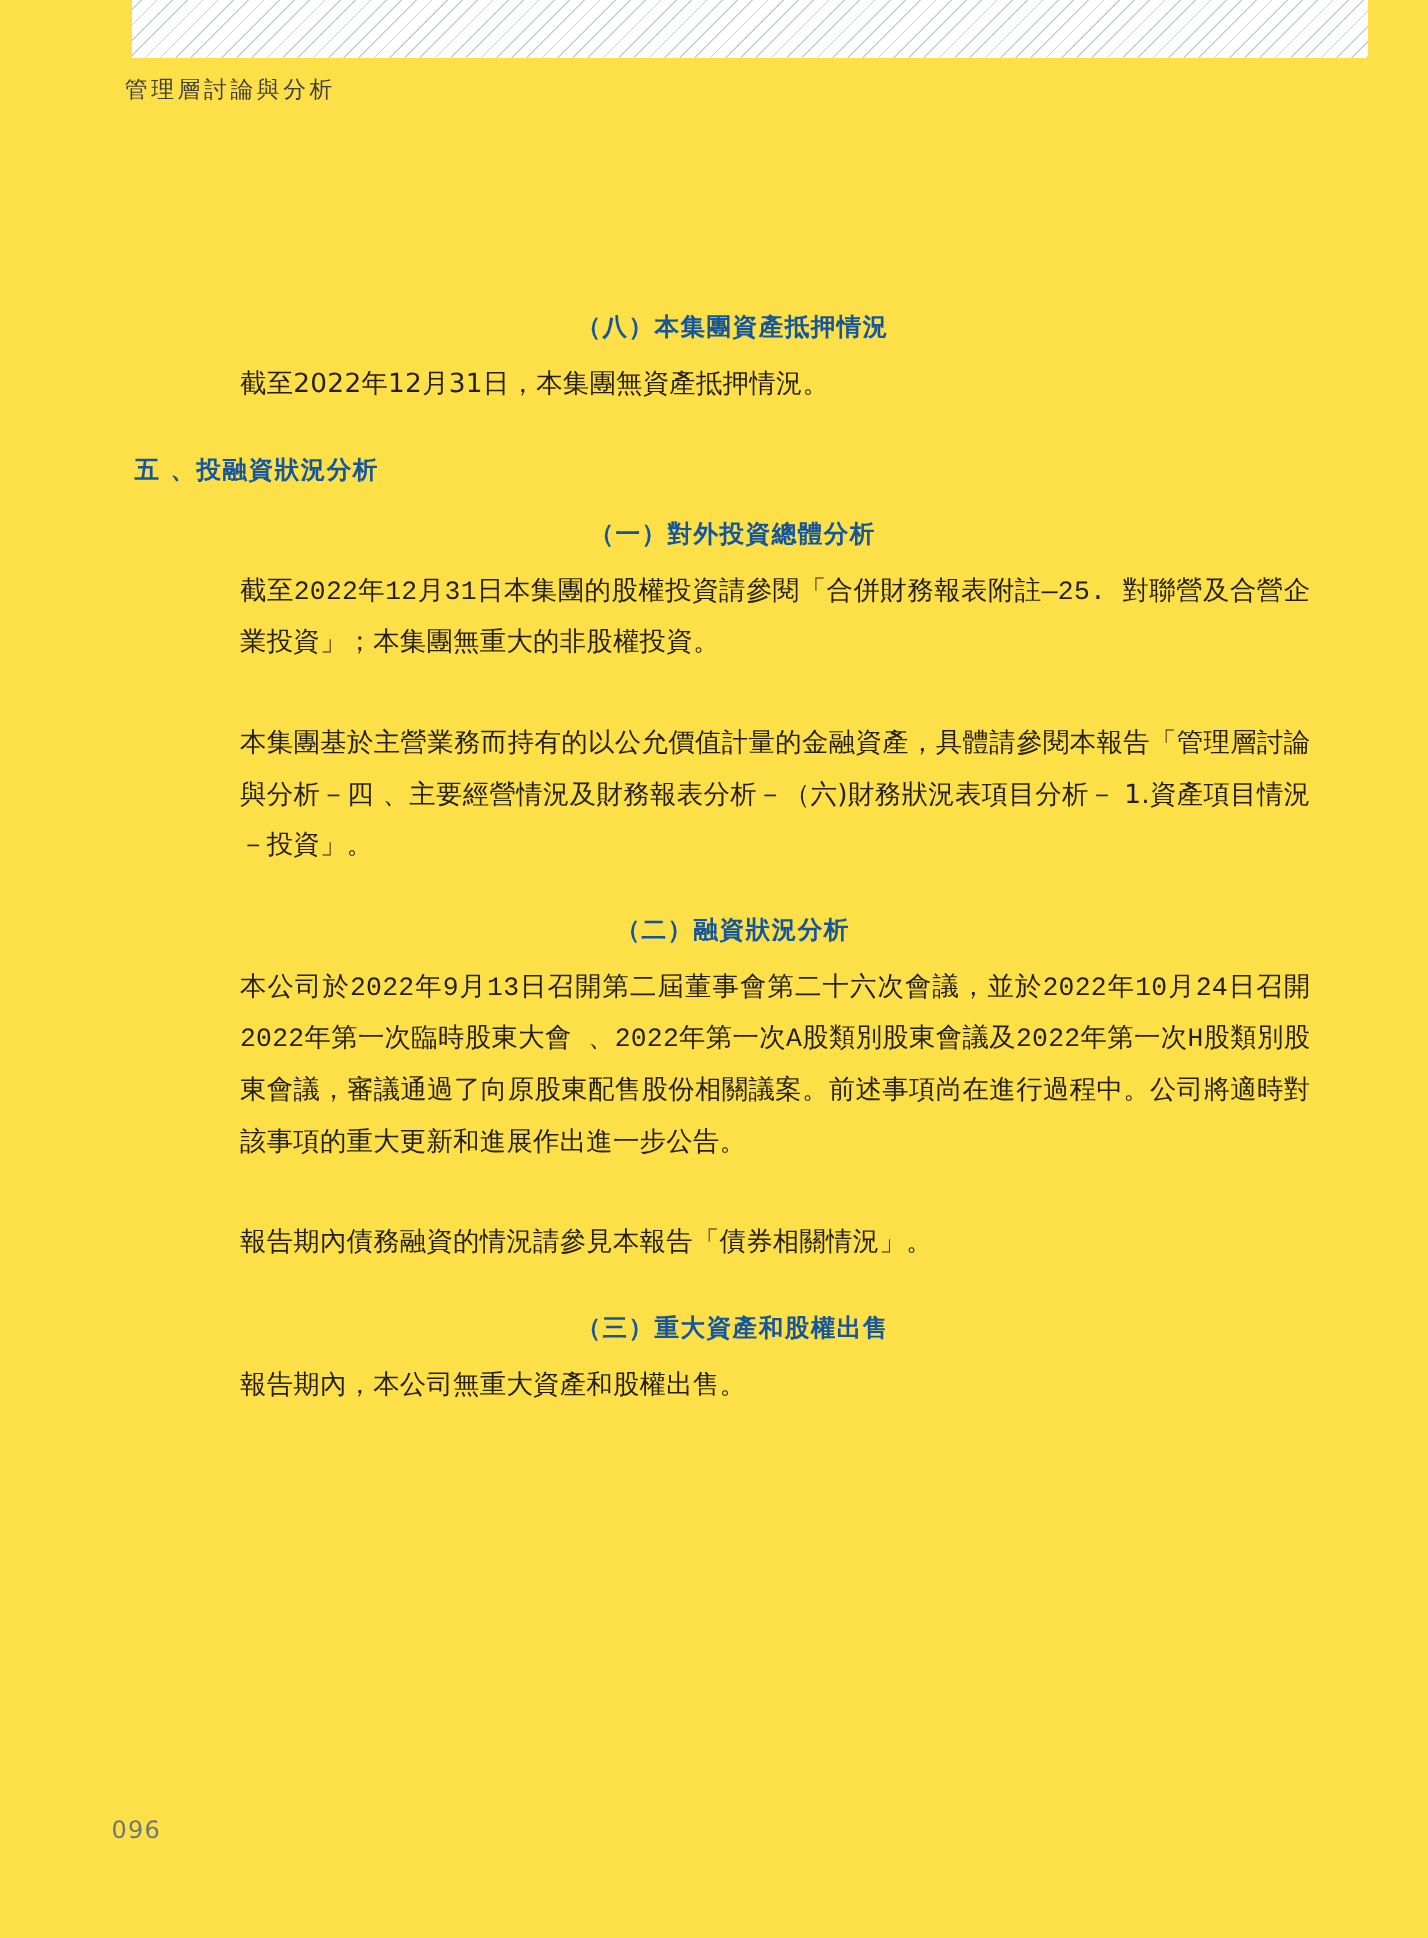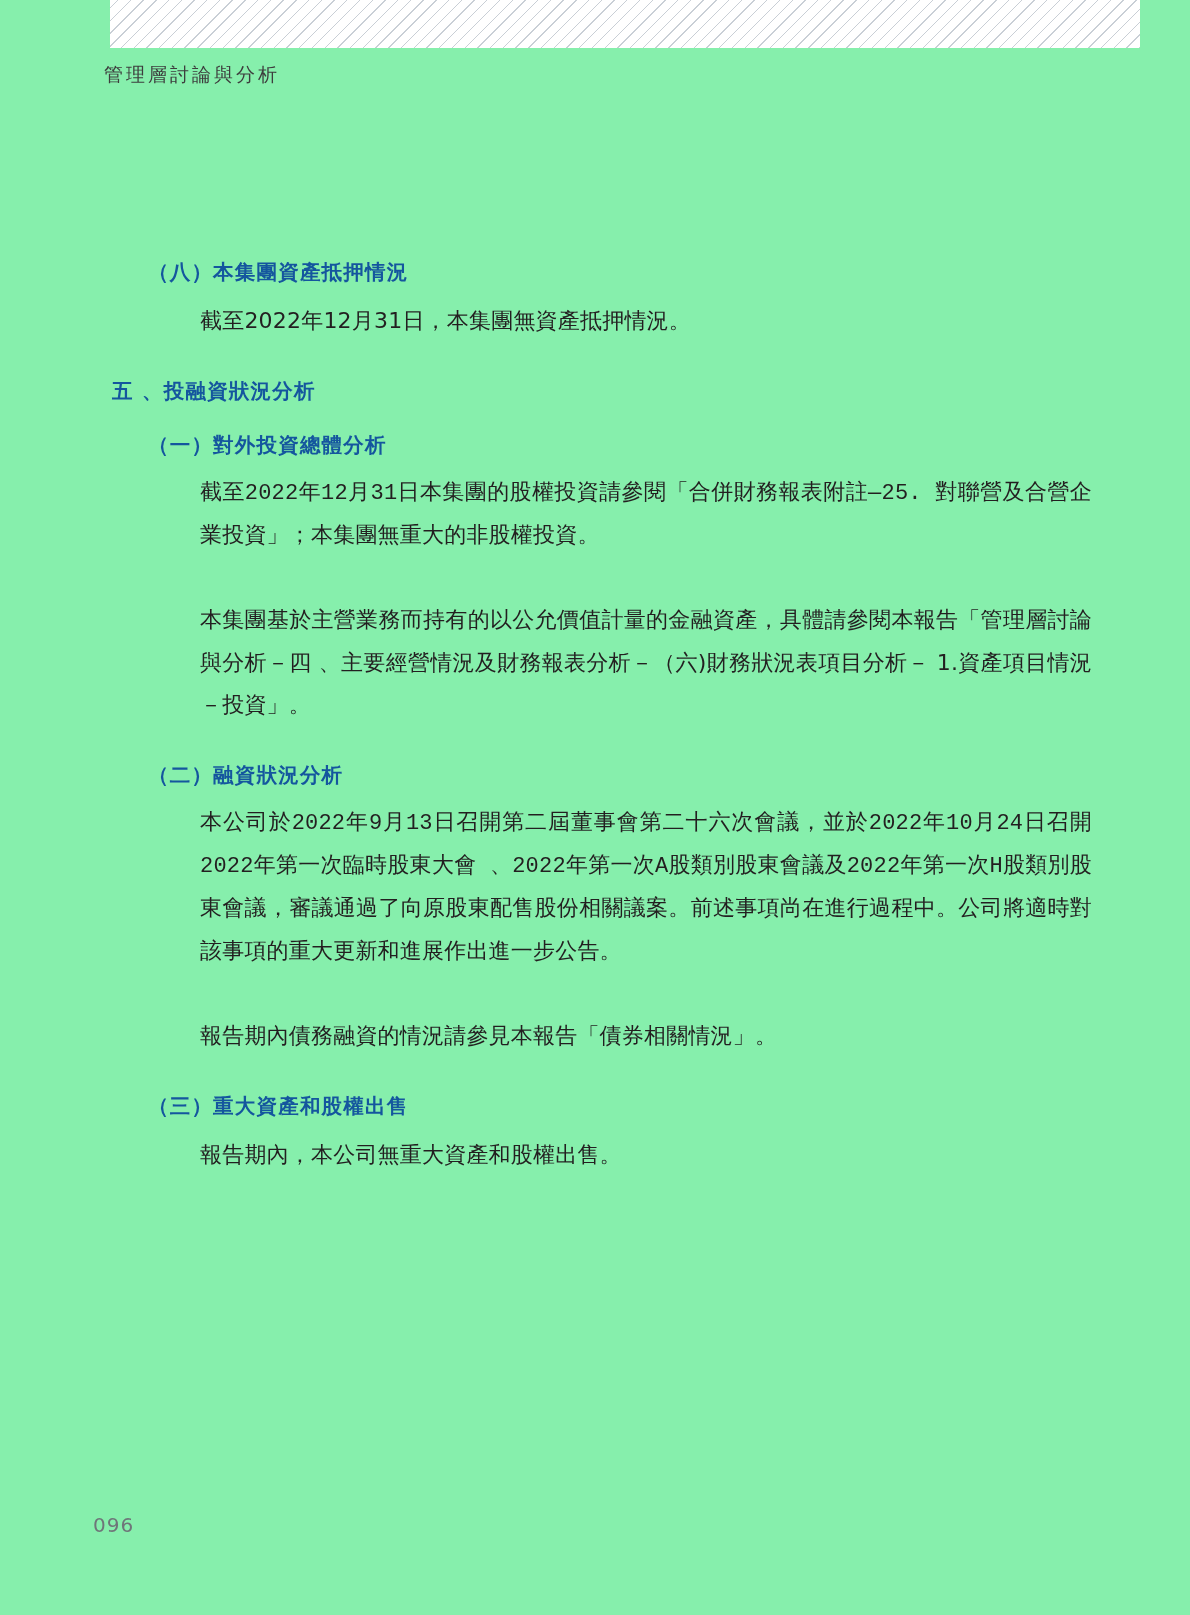--- a/index.html
+++ b/index.html
@@ -4,21 +4,21 @@
 <style>
   html, body {
     margin: 0;
     padding: 0;
     background: #ffffff;
   }
   .page {
     position: relative;
     width: 1190px;
     height: 1615px;
-    background: #86efac;
+    background: #fde047;
     font-family: "Liberation Sans", sans-serif;
     overflow: hidden;
   }
 
   
   .top-band {
     position: absolute;
     left: 110px;
     top: 0;
     width: 1030px;
@@ -58,21 +58,22 @@
     font-weight: bold;
     font-size: 20.5px;
     letter-spacing: 1.2px;
     margin: 0 0 14px 0;
     font-family: "DejaVu Sans", sans-serif;
   }
   .h-section.level1 {
     margin-left: 0px;
   }
   .h-section.level2 {
-    margin-left: 36px;
+    margin-left: 17px;
+    text-align: center;
   }
 
   .para {
     color: #231f20;
     font-size: 22px;
     line-height: 1.95;
     margin: 0 0 0 88px;
     text-align: justify;
     font-family: "DejaVu Sans", sans-serif;
     letter-spacing: 0.2px;

